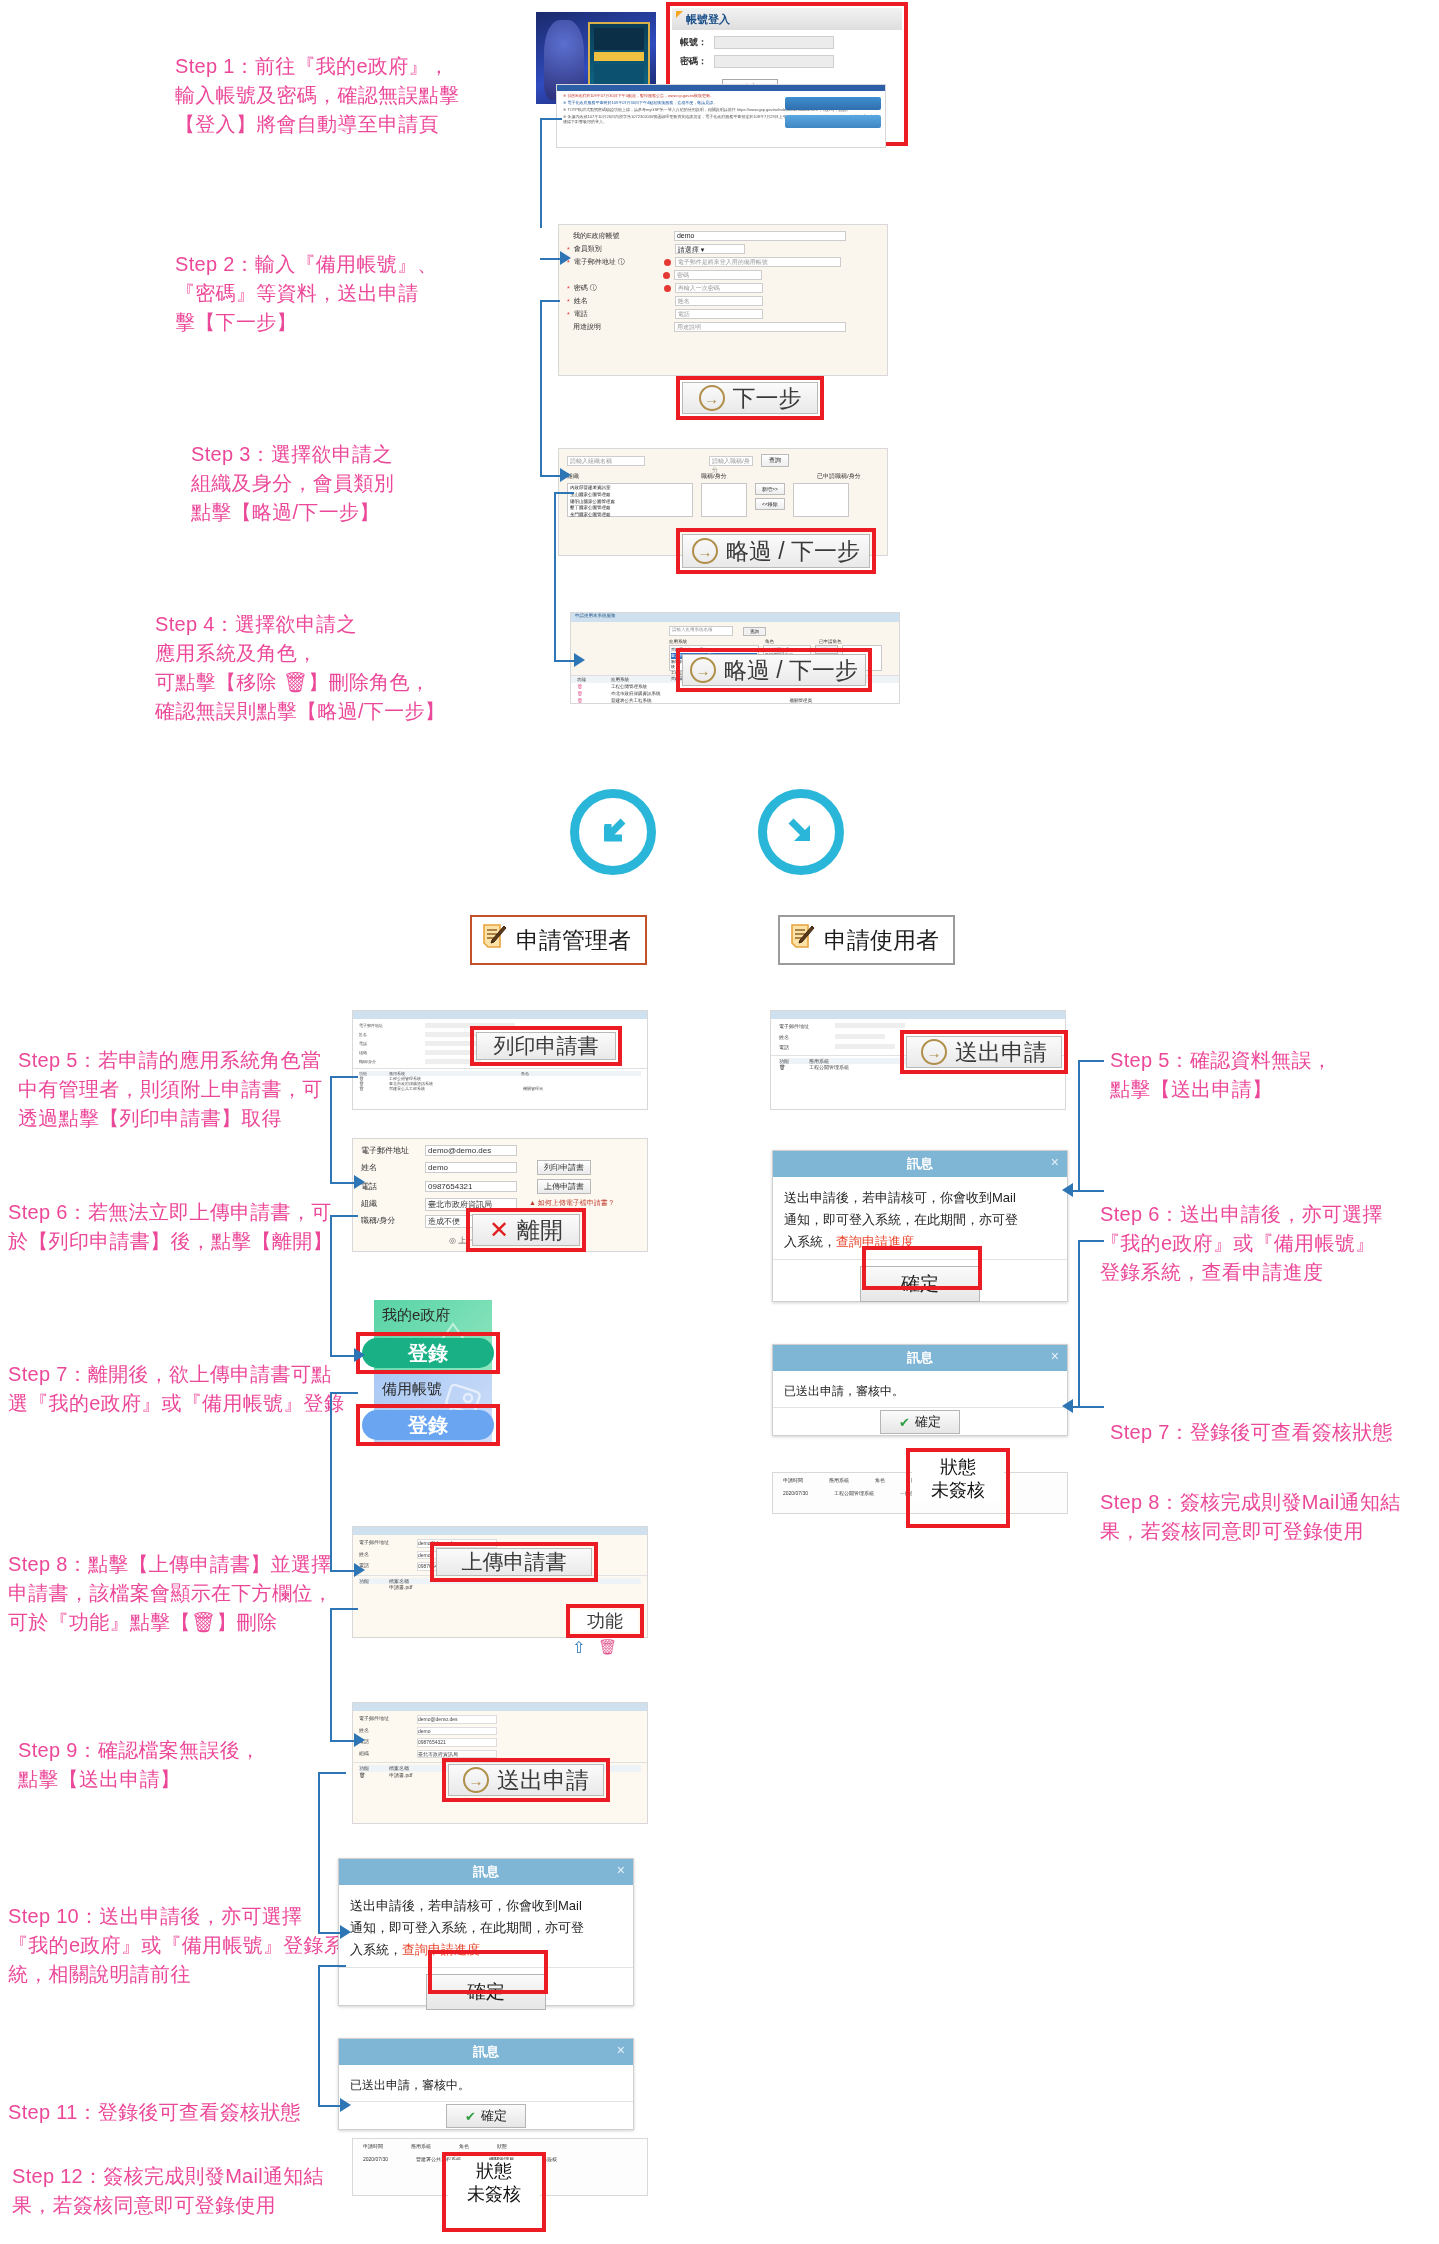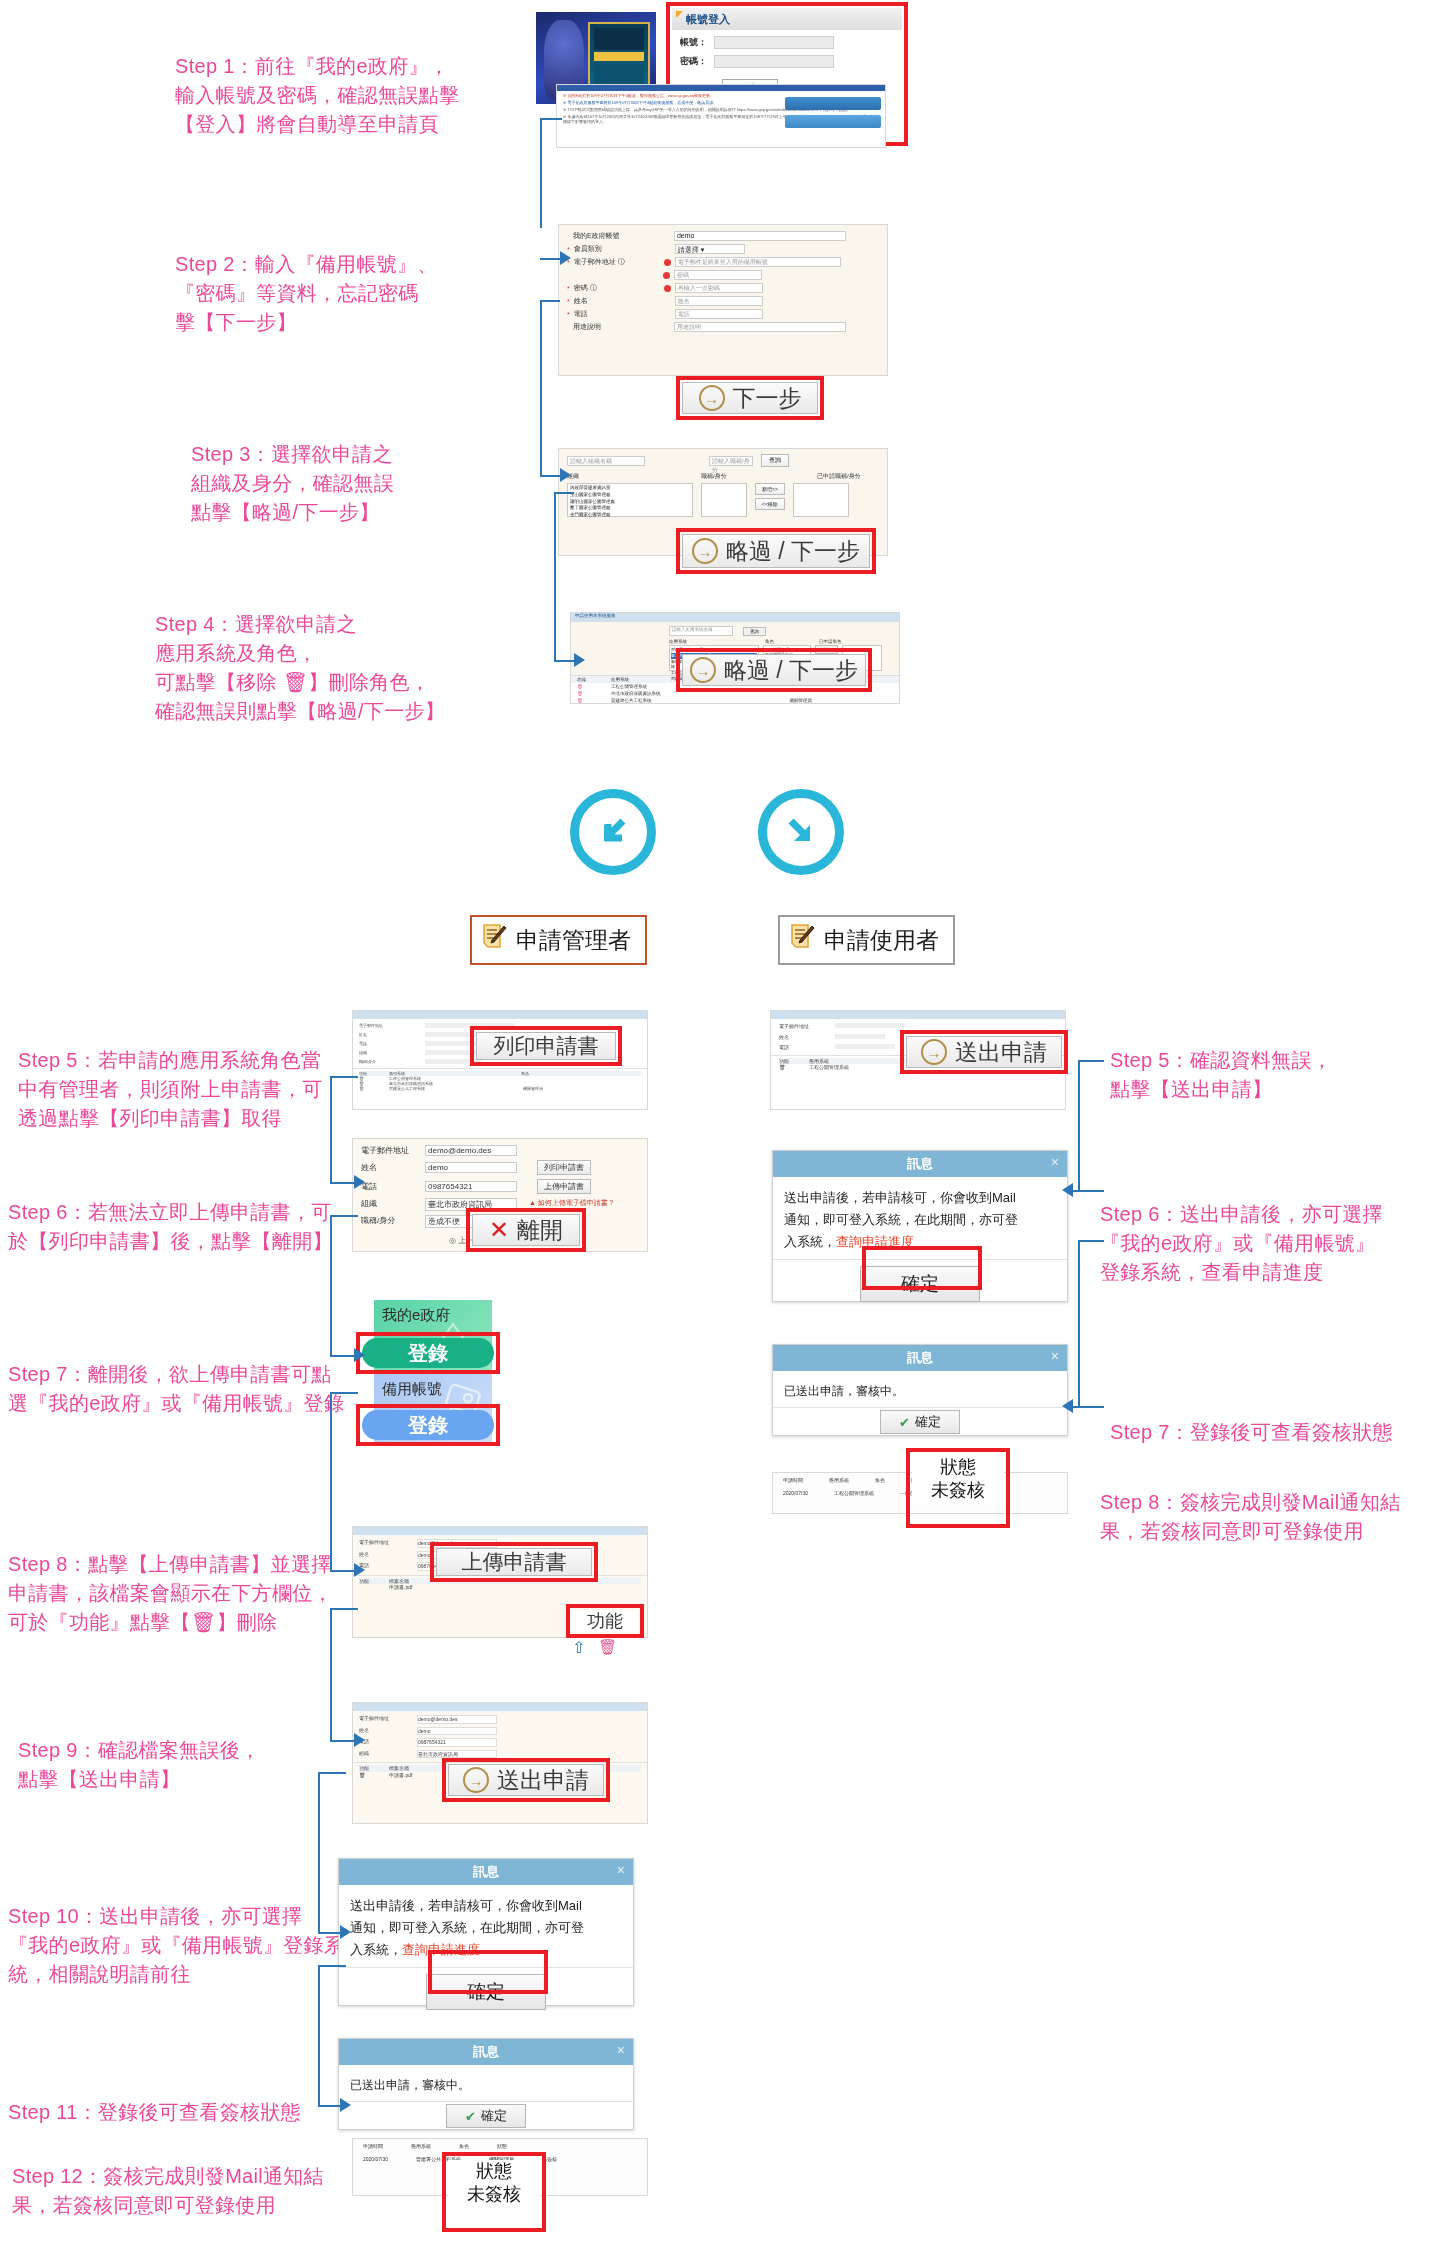--- a/index.html
+++ b/index.html
@@ -167,21 +167,21 @@
     <div style="color:#1a55a0;margin-top:2px;">※ 電子化政府服務平臺將於109年07月30日下午4點起恢復服務，造成不便，敬請見諒。</div>
     <div style="margin-top:2px;">※ TOTP軟體式動態密碼驗證功能上線，請參考myGSP第一登入介紹的使用說明，相關說明請前往 https://www.gsp.gov.tw/index-download-2.htm 下載參考，謝謝。</div>
     <div style="margin-top:2px;">※ 依據內政部107年10月26日內資字第1072302030號函辦理更新資安維護規定，電子化政府服務平臺預定於108年7月29日上午9點停用對應TLS1.2版定服務升級，作業期間不完成連線下影響吸用的登入。</div>
   </div>
   <div class="abs" style="right:4px;top:12px;width:96px;height:13px;background:linear-gradient(#3f8fd0,#2f6fae);border-radius:2px;"></div>
   <div class="abs" style="right:4px;top:30px;width:96px;height:13px;background:linear-gradient(#5aa8e0,#3f86c4);border-radius:2px;"></div>
 </div>
 
 <div class="steptext" style="left:175px;top:250px;width:390px;">
     <div>Step 2：輸入『備用帳號』、</div>
-    <div>『密碼』等資料，忘記密碼</div>
+    <div>『密碼』等資料，送出申請</div>
     <div>擊【下一步】</div>
   </div>
 
 <div class="shot" style="left:558px;top:224px;width:330px;height:152px;background:#fbf6ed;">
   <div style="padding:6px 8px;">
     <div class="frow">
         <span class="star">&nbsp;</span>
         <span class="fldlabel" style="width:86px;">我的E政府帳號</span>
         <span class="red-dot" style="visibility:hidden"></span>
       <span class="fld" style="width:172px;font-size:7px;padding-left:2px;color:#222;">demo</span>
@@ -232,21 +232,21 @@
 </div>
 
 <div class="redbox" style="left:676px;top:376px;width:148px;height:44px;"></div>
 <div class="cta" style="left:682px;top:382px;width:136px;height:32px;">
   <span class="ring">→</span>
   <span>下一步</span>
 </div>
 
 <div class="steptext" style="left:191px;top:440px;width:390px;">
     <div>Step 3：選擇欲申請之</div>
-    <div>組織及身分，確認無誤</div>
+    <div>組織及身分，會員類別</div>
     <div>點擊【略過/下一步】</div>
   </div>
 
 <div class="shot" style="left:558px;top:448px;width:330px;height:108px;background:#fbf6ed;">
   <div style="padding:5px 8px;display:flex;align-items:center;gap:8px;">
     <span class="fld" style="width:78px;font-size:6px;padding-left:2px;color:#999;">請輸入組織名稱</span>
     <span class="fld" style="width:44px;font-size:6px;padding-left:2px;color:#999;margin-left:56px;">請輸入職稱/身分</span>
     <span style="border:1px solid #bbb;background:linear-gradient(#fff,#eee);font-size:6px;padding:1px 7px;">查詢</span>
   </div>
   <div style="display:flex;padding:0 8px;font-size:6px;color:#333;gap:8px;">

